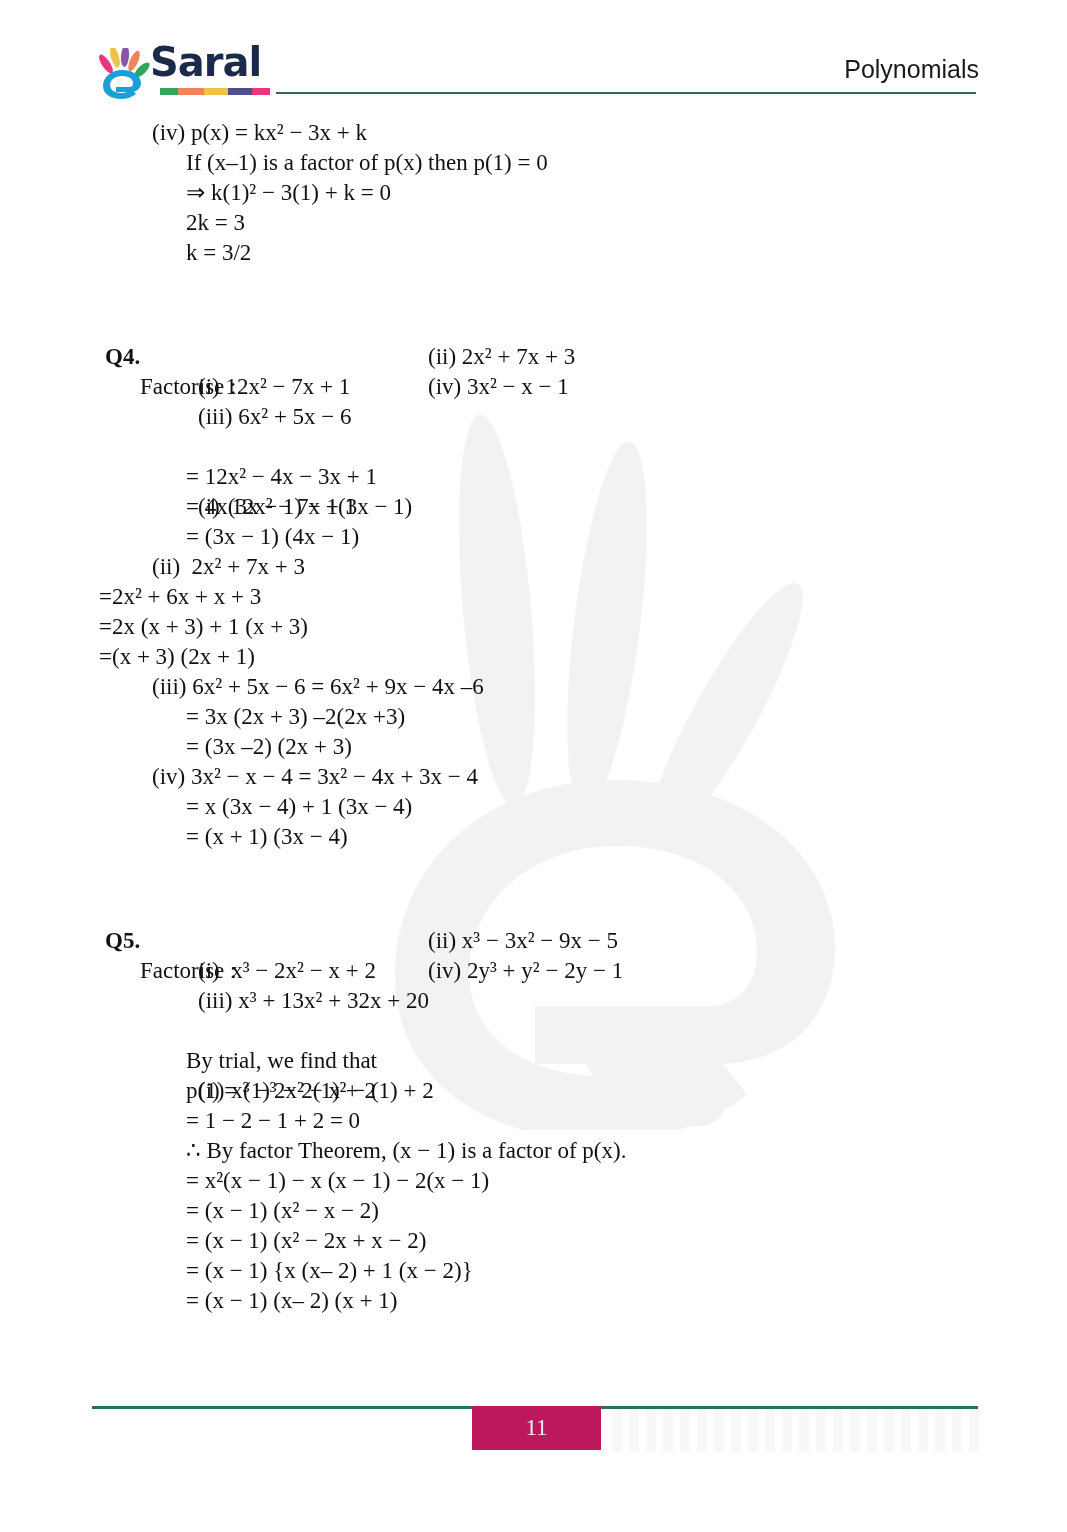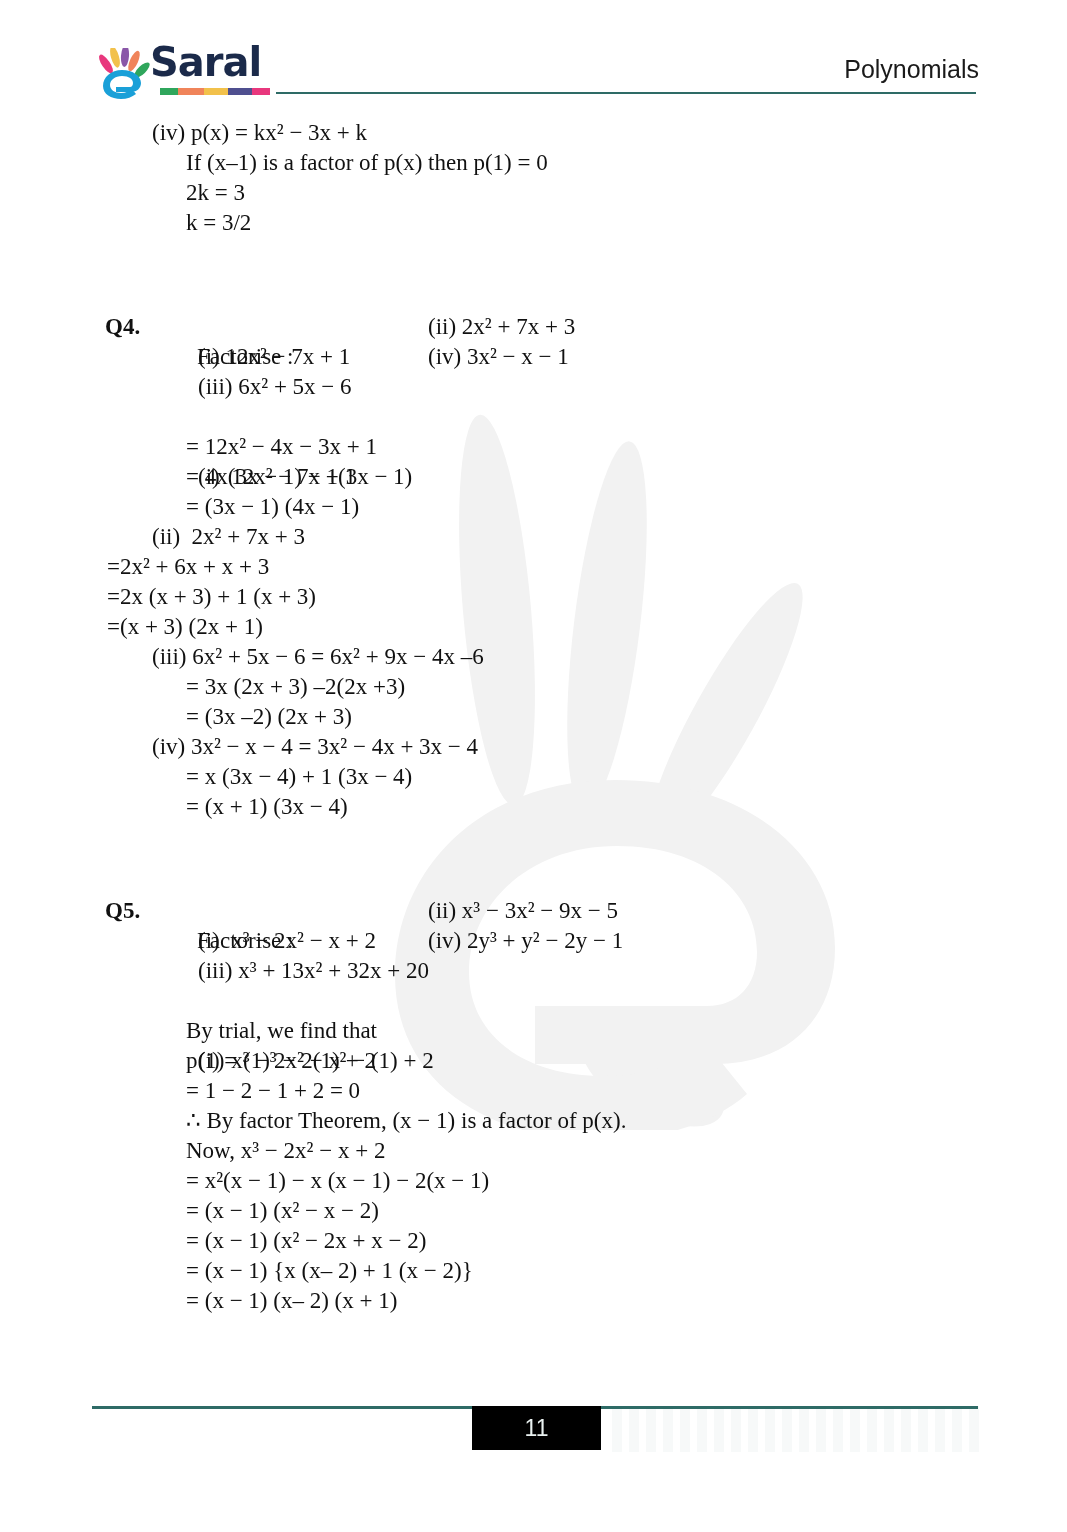--- a/index.html
+++ b/index.html
@@ -126,24 +126,24 @@
     height: 30px;
     color: #111111;
   }
   .tag {
     position: absolute;
     font-weight: bold;
     font-family: "Liberation Serif", serif;
   }
   .block { position: relative; }
 
-  .ind-tag   { padding-left: 104px; }   
+  .ind-tag   { padding-left: 47px; }   
   .ind-roman { padding-left: 152px; }   
   .ind-body  { padding-left: 186px; }   
-  .ind-body2 { padding-left: 99px; margin-left: 8px; }
+  .ind-body2 { padding-left: 99px; }
 
   .col2 {
     position: absolute;
     left: 428px;
     top: 0;
     white-space: pre;
   }
   .spacer-md { height: 30px; }
   .spacer-lg { height: 44px; }
 
@@ -163,23 +163,23 @@
     width: 886px;
     height: 3px;
     background: #2e6b66;
   }
   .page-badge {
     position: absolute;
     left: 472px;
     top: 8px;
     width: 129px;
     height: 44px;
-    background: #000000;
+    background: #be185d;
     color: #eaf2f1;
-    font-family: Liberation Sans, sans-serif;
+    font-family: Liberation Serif, serif;
     font-size: 23px;
     display: flex;
     align-items: center;
     justify-content: center;
   }
 </style>
 </head>
 <body>
 
 <div class="page">
@@ -255,20 +255,21 @@
 
     <div class="header-rule"></div>
     <div class="header-title">Polynomials</div>
   </div>
 
   <div class="content">
 
     <div class="block">
       <div class="line ind-roman">(iv) p(x) = kx² − 3x + k</div>
       <div class="line ind-body">If (x–1) is a factor of p(x) then p(1) = 0</div>
+      <div class="line ind-body">⇒ k(1)² − 3(1) + k = 0</div>
       <div class="line ind-body">2k = 3</div>
       <div class="line ind-body">k = 3/2</div>
     </div>
 
     <div class="spacer-lg"></div>
 
     <div class="block">
       <div class="line ind-tag">
         <span class="tag" style="left:105px;">Q4.</span>
         <span style="padding-left:47px;">Factorise :</span>
@@ -326,21 +327,20 @@
 
     <div class="block">
       <div class="line ind-roman">
         
         <span>(i)  x³ − 2x² − x + 2</span>
       </div>
       <div class="line ind-body">By trial, we find that</div>
       <div class="line ind-body">p(1)= (1)³ − 2(1)² − (1) + 2</div>
       <div class="line ind-body">= 1 − 2 − 1 + 2 = 0</div>
       <div class="line ind-body">∴ By factor Theorem, (x − 1) is a factor of p(x).</div>
-      <div class="line ind-body">Now, x³ − 2x² − x + 2</div>
       <div class="line ind-body">= x²(x − 1) − x (x − 1) − 2(x − 1)</div>
       <div class="line ind-body">= (x − 1) (x² − x − 2)</div>
       <div class="line ind-body">= (x − 1) (x² − 2x + x − 2)</div>
       <div class="line ind-body">= (x − 1) {x (x– 2) + 1 (x − 2)}</div>
       <div class="line ind-body">= (x − 1) (x– 2) (x + 1)</div>
     </div>
 
   </div>
 
   <div class="footer">

